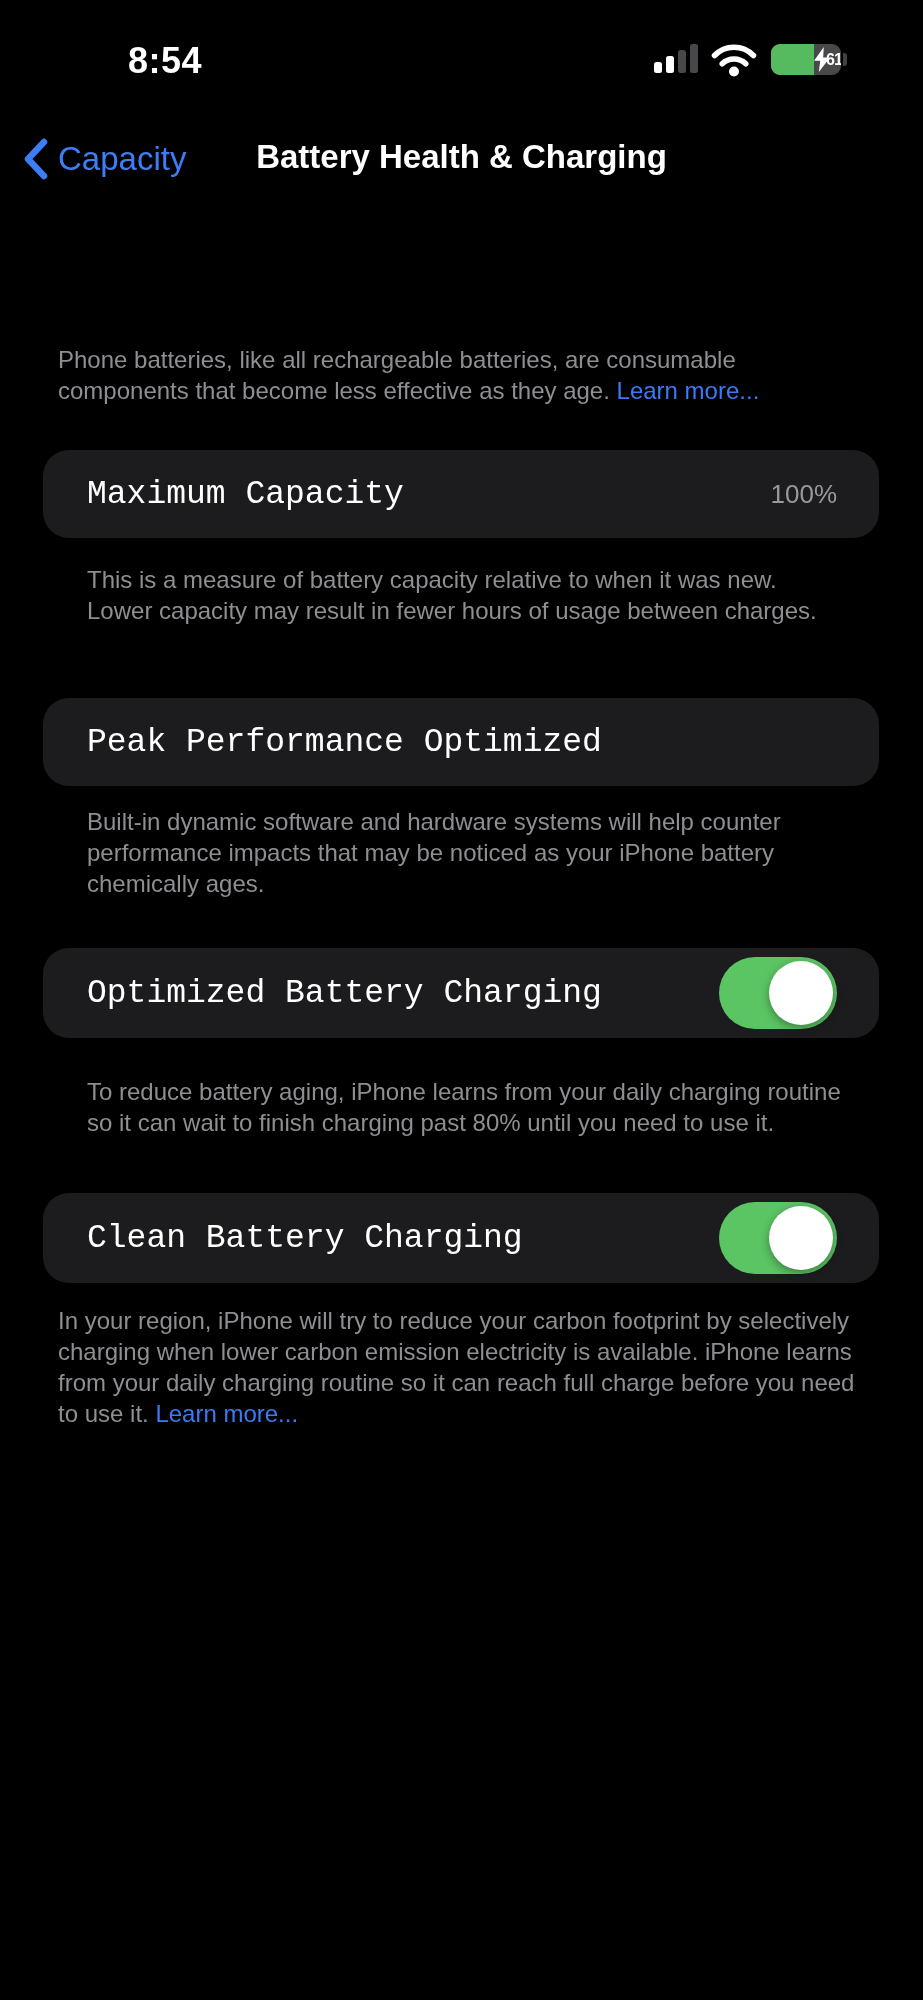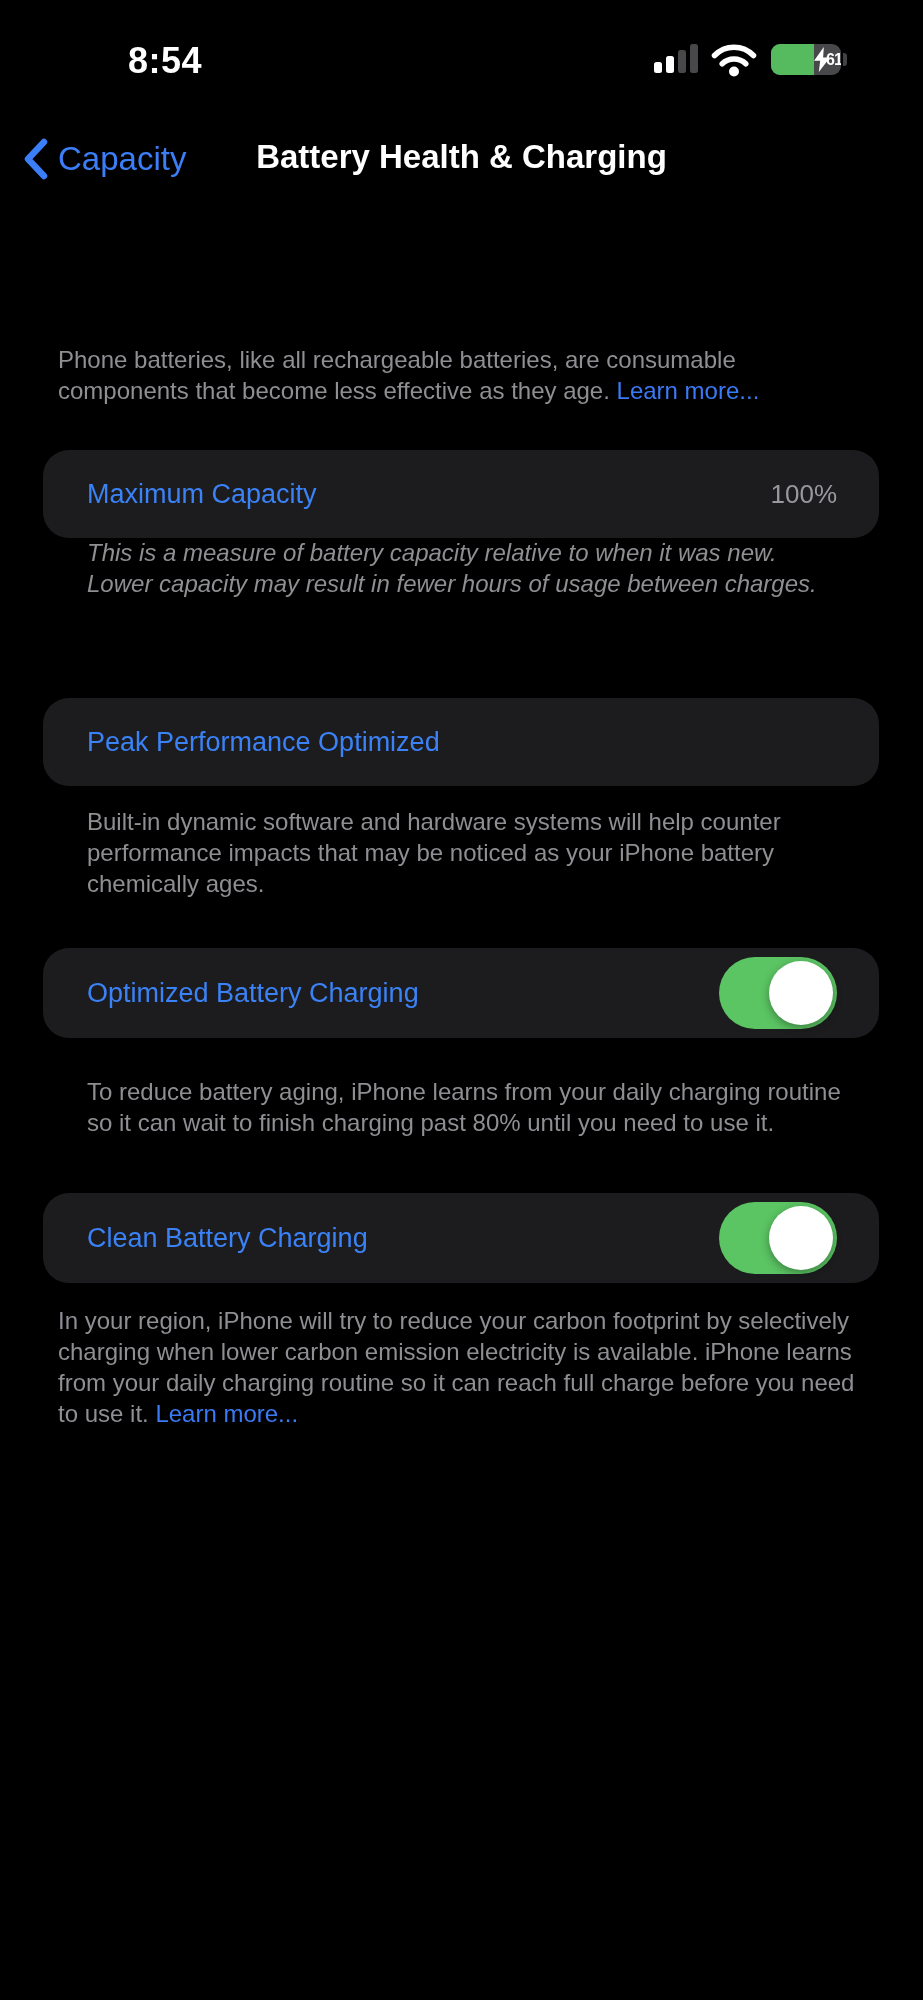--- a/index.html
+++ b/index.html
@@ -26,26 +26,26 @@
   .nav-back .chev { display:block; }
   .nav-back .lbl { color:#3b7ef7; font-size:33px; }
   .nav-title { position:absolute; left:0; right:0; top:138px; text-align:center; color:#fff; font-size:33px; font-weight:700; }
 
   
   .intro { position:absolute; left:58px; top:300px; width:815px; color:#8e8e93; font-size:24px; line-height:31px;margin-top:44px; }
   .link { color:#3b7af6; cursor:pointer; }
   .footer-note { position:absolute; color:#8e8e93; font-size:24px; line-height:31px; }
   .fn-inset { left:87px; width:755px; }
   .fn-wide  { left:58px; width:815px; }
-  .fn1 { top:537px;font-style:italic; } .fn2 { top:806px; } .fn3 { top:1076px; } .fn4 { top:1305px; }
+  .fn1 { top:564px; } .fn2 { top:806px; } .fn3 { top:1076px; } .fn4 { top:1305px; }
 
   
   .card { position:absolute; left:43px; width:836px; background:#1c1c1e; border-radius:26px;
           display:flex; align-items:center; padding:0 42px 0 44px; }
-  .card .label { color:#3b82f6; font-size:27px; flex:1 1 auto; }
+  .card .label { color:#ffffff; font-size:33px; flex:1 1 auto;font-family:Liberation Mono, monospace; }
   .card .value { color:#98989d; font-size:26px; }
   .card1 { top:450px; height:88px; }
   .card2 { top:698px; height:88px; }
   .card3 { top:948px; height:90px; }
   .card4 { top:1193px; height:90px; }
 
   
   .toggle { position:relative; width:118px; height:72px; border-radius:36px; background:#5bc463; flex:0 0 auto; cursor:pointer; }
   .toggle .knob { position:absolute; top:4px; right:4px; width:64px; height:64px; border-radius:50%; background:#fff;
                   box-shadow:0 3px 8px rgba(0,0,0,.35); }

